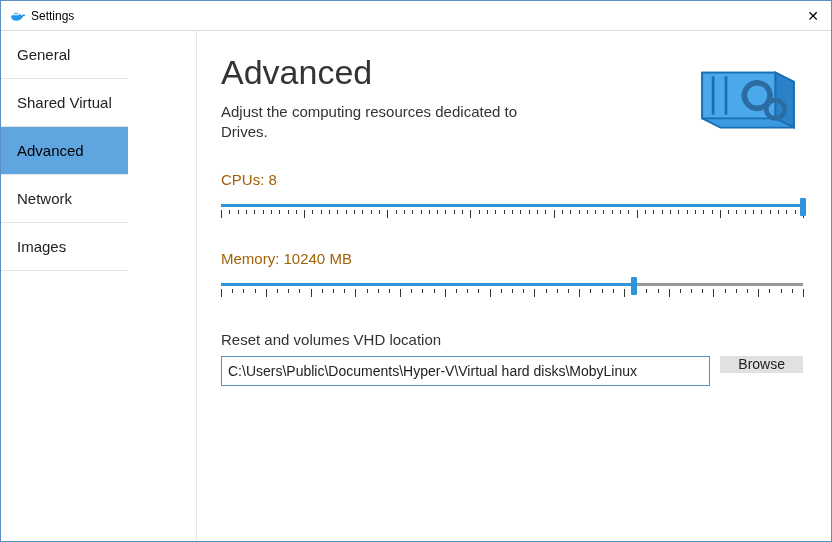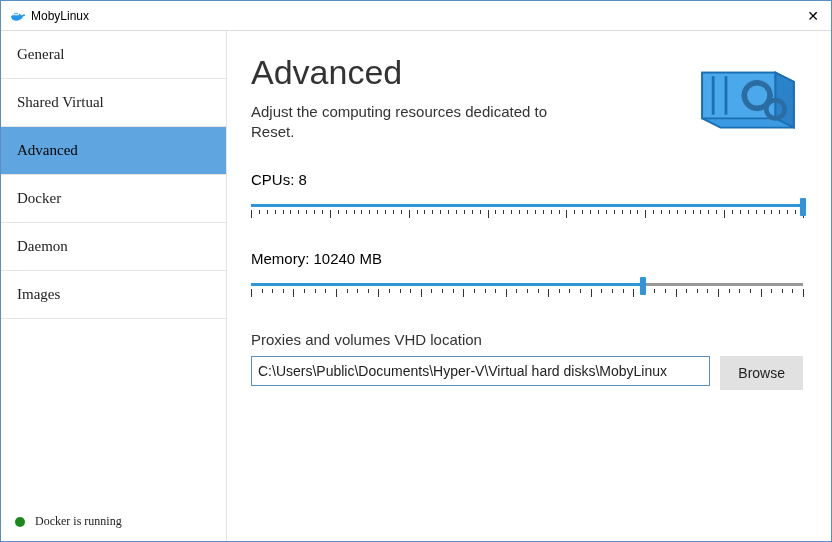--- a/index.html
+++ b/index.html
@@ -36,26 +36,25 @@
   text-align: center;
   cursor: pointer;
   font-size: 14px;
 }
 .main {
   flex: 1;
   display: flex;
   overflow: hidden;
 }
 .sidebar {
-  width: 226px;
+  width: 196px;
   border-right: 1px solid #e5e5e5;
   display: flex;
-  flex-direction: column;
+  flex-direction: row;
   position: relative;
-  font-family: Liberation Serif, serif;
 }
 .sidebar-item {
   height: 48px;
   display: flex;
   align-items: center;
   padding: 0 16px;
   border-bottom: 1px solid #e5e5e5;
   cursor: pointer;
   color: #222;
   font-size: 15px;
@@ -106,21 +105,21 @@
 .container-icon {
   width: 110px;
   height: 85px;
   margin-left: 10px;
 }
 .slider-group {
   margin-top: 28px;
 }
 .slider-label {
   font-size: 15px;
-  color: #000000;
+  color: #a16207;
   margin-bottom: 8px;
 }
 .slider {
   position: relative;
   height: 26px;
   cursor: pointer;
 }
 .slider-track {
   position: absolute;
   top: 8px;
@@ -175,21 +174,21 @@
   border: 1px solid #5a8fc4;
   padding: 0 6px;
   font-size: 14px;
   font-family: inherit;
   color: #222;
 }
 .btn {
   background: #e1e1e1;
   border: none;
   padding: 0 18px;
-  height: 34px;
+  height: 17px;
   font-size: 14px;
   font-family: inherit;
   cursor: pointer;
   color: #222;
 }
 .footer {
   margin-top: auto;
   display: flex;
   align-items: center;
   padding-top: 10px;
@@ -207,57 +206,50 @@
 </head>
 <body>
 
 <div class="titlebar">
   <span class="icon">
     <svg viewBox="0 0 24 24" width="16" height="16">
       <path fill="#2496ed" d="M5 10h2v2H5zm3 0h2v2H8zm3 0h2v2h-2zm3 0h2v2h-2zM8 7h2v2H8zm3 0h2v2h-2z"></path>
       <path fill="#2496ed" d="M20 11c-.5-.3-1.6-.4-2.4-.2-.1-.8-.6-1.5-1.4-2.1l-.5-.3-.3.5c-.4.6-.6 1.5-.5 2.3-.2.1-.6.3-1.2.3H3.2c-.3 1.7.2 3.9 1.6 5.4C6.1 18.3 8 19 10.4 19c5.2 0 9.1-2.4 10.9-6.8.7 0 2.2 0 3-1.5l.2-.4-.4-.2c-.7-.4-2.3-.5-4.1-.1z"></path>
     </svg>
   </span>
-  <span class="title">MobyLinux</span>
+  <span class="title">Settings</span>
   <span class="close">✕</span>
 </div>
 
 <div class="main">
   <div class="sidebar">
     <div id="sidebar-items">
         <div class="sidebar-item">
           <span>General</span>
         </div>
         <div class="sidebar-item">
           <span>Shared Virtual</span>
         </div>
         <div class="sidebar-item active">
           <span>Advanced</span>
         </div>
         <div class="sidebar-item">
-          <span>Docker</span>
-        </div>
-        <div class="sidebar-item">
-          <span>Daemon</span>
+          <span>Network</span>
         </div>
         <div class="sidebar-item">
           <span>Images</span>
         </div>
       </div>
-    <div class="sidebar-status">
-      <span class="status-dot"></span>
-      <span>Docker is running</span>
-    </div>
   </div>
 
   <div class="content">
     <div class="content-header">
       <div class="header-text">
         <h1>Advanced</h1>
-        <div class="subtitle">Adjust the computing resources dedicated to Reset.</div>
+        <div class="subtitle">Adjust the computing resources dedicated to Drives.</div>
       </div>
       <span class="container-icon">
         <svg viewBox="0 0 120 90" width="110" height="85">
           <polygon points="10,20 90,20 110,30 110,80 30,80 10,70" fill="#3b9ae1" stroke="#1a6fb3" stroke-width="2"></polygon>
           <polygon points="10,20 90,20 90,70 10,70" fill="#4aa8eb" stroke="#1a6fb3" stroke-width="2"></polygon>
           <polygon points="90,20 110,30 110,80 90,70" fill="#2b82c9" stroke="#1a6fb3" stroke-width="2"></polygon>
           <line x1="22" y1="24" x2="22" y2="66" stroke="#1a6fb3" stroke-width="3"></line>
           <line x1="36" y1="24" x2="36" y2="66" stroke="#1a6fb3" stroke-width="3"></line>
           <circle cx="70" cy="45" r="14" fill="none" stroke="#2b6ca3" stroke-width="6"></circle>
           <circle cx="90" cy="60" r="10" fill="none" stroke="#2b6ca3" stroke-width="5"></circle>
@@ -411,21 +403,21 @@
             <div class="tick minor" style="left: 94.2308%;"></div>
             <div class="tick minor" style="left: 96.1538%;"></div>
             <div class="tick minor" style="left: 98.0769%;"></div>
             <div class="tick major" style="left: 100%;"></div>
           </div>
           <div class="slider-thumb" style="left: 71%;"></div>
         </div>
     </div>
 
     <div class="vhd-group">
-      <div class="vhd-label">Proxies and volumes VHD location</div>
+      <div class="vhd-label">Reset and volumes VHD location</div>
       <div class="vhd-row">
         <input class="vhd-input" value="C:\Users\Public\Documents\Hyper-V\Virtual hard disks\MobyLinux" style="">
         <button class="btn">Browse</button>
       </div>
     </div>
 
   </div>
 </div>
 
 </body></html>

